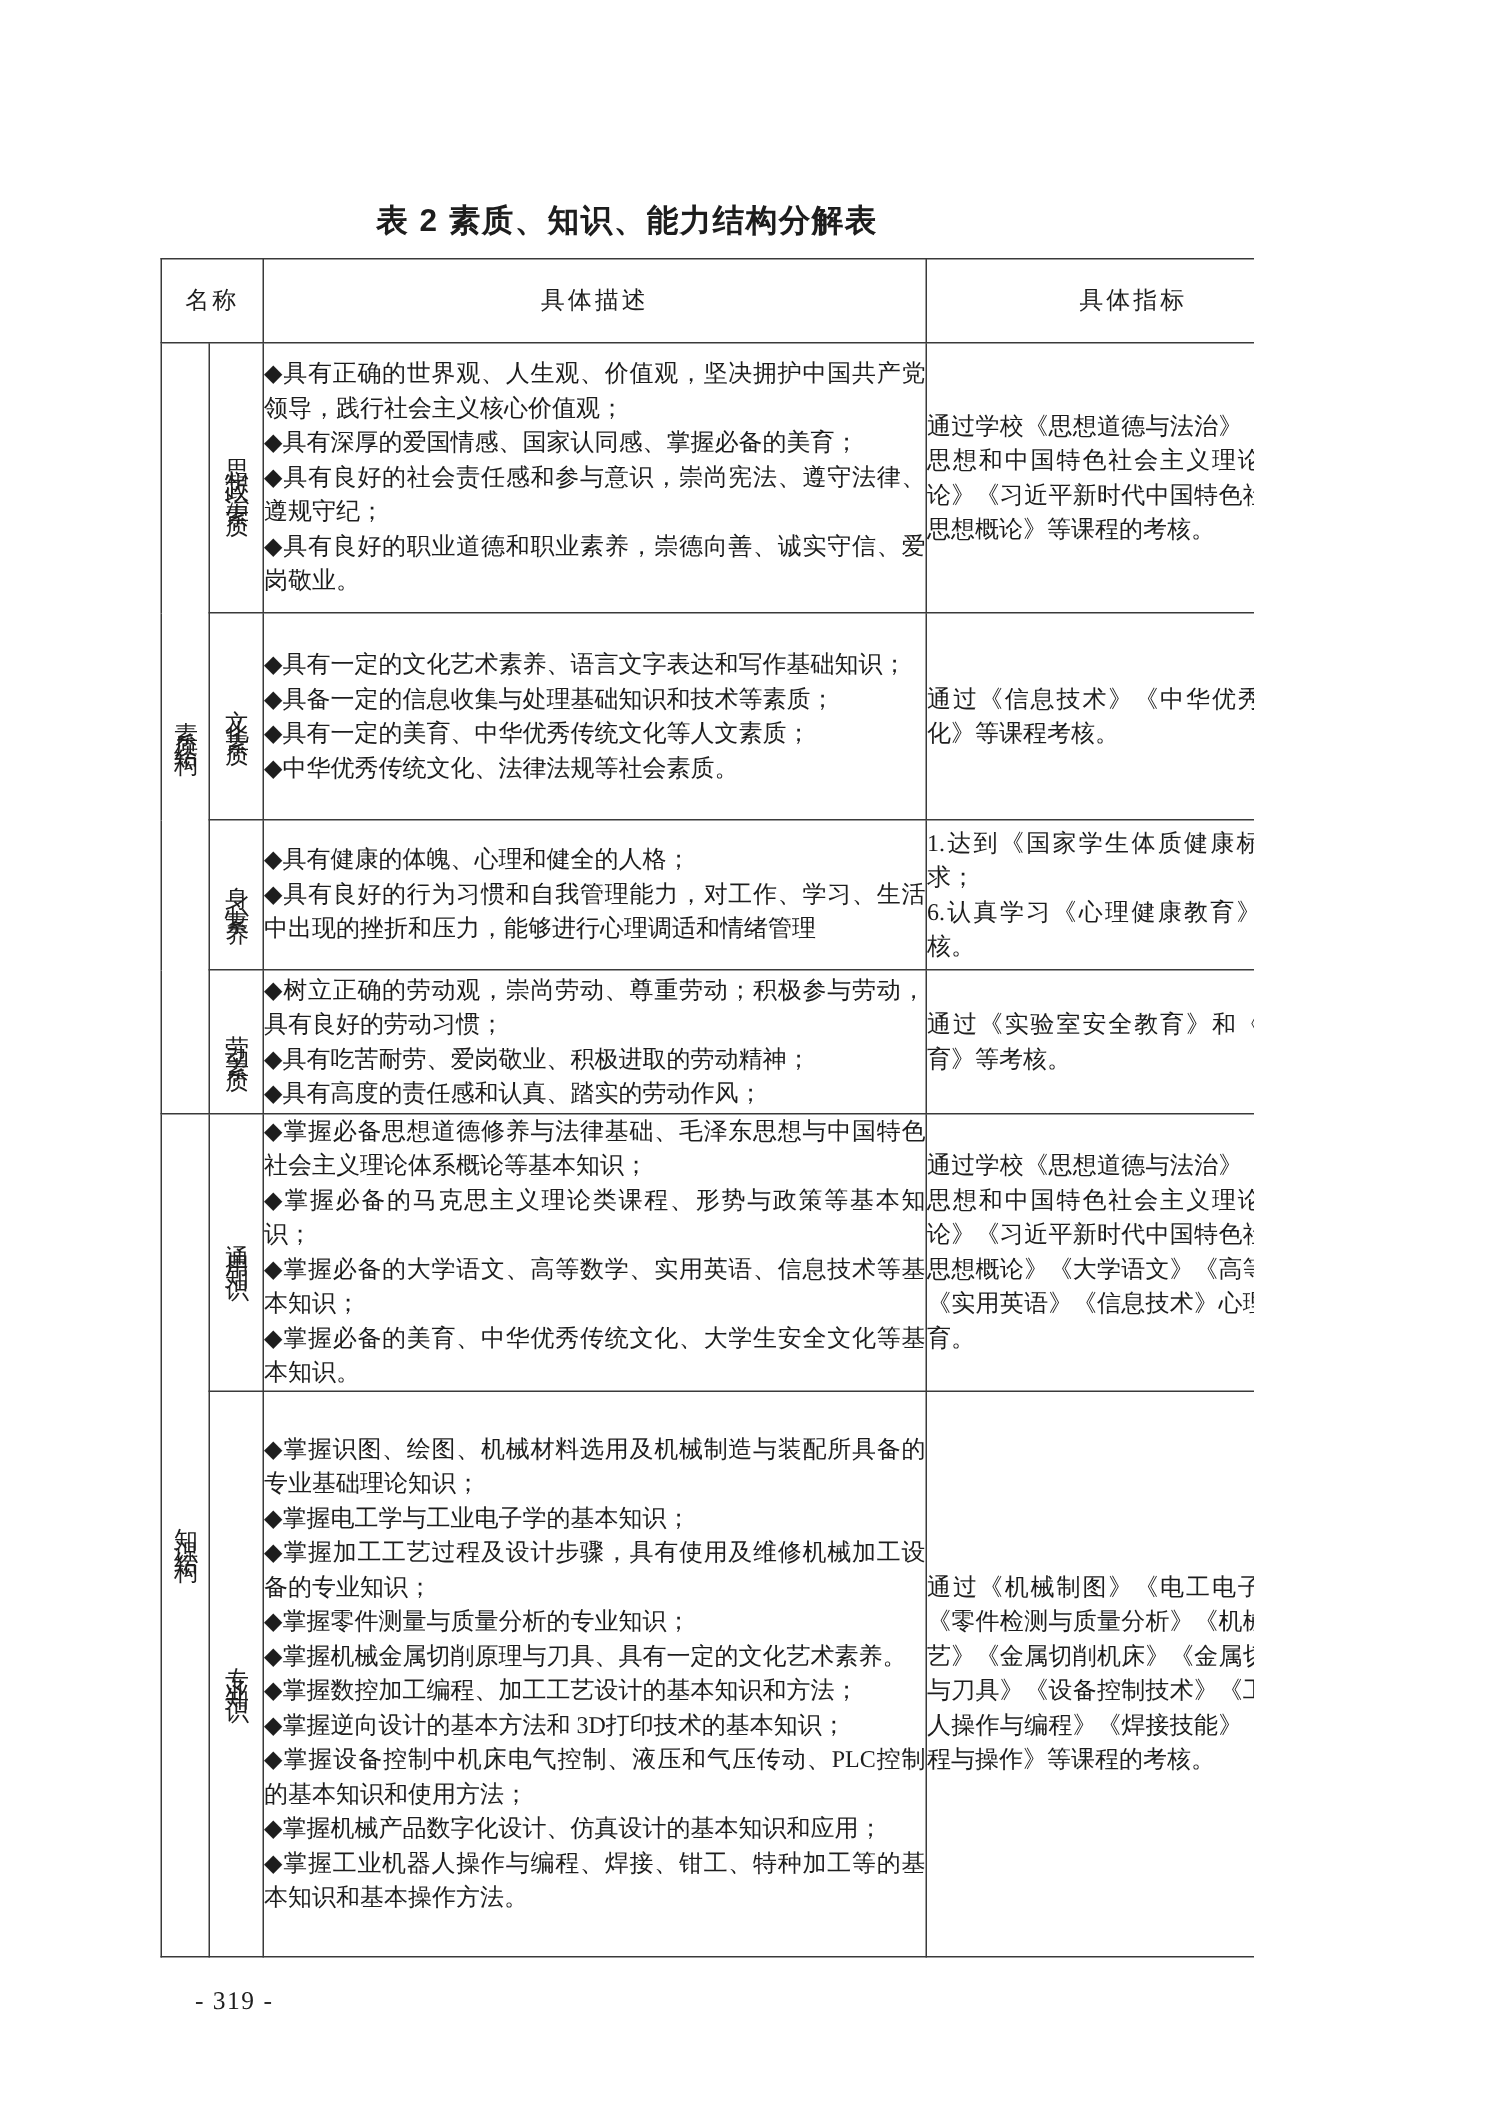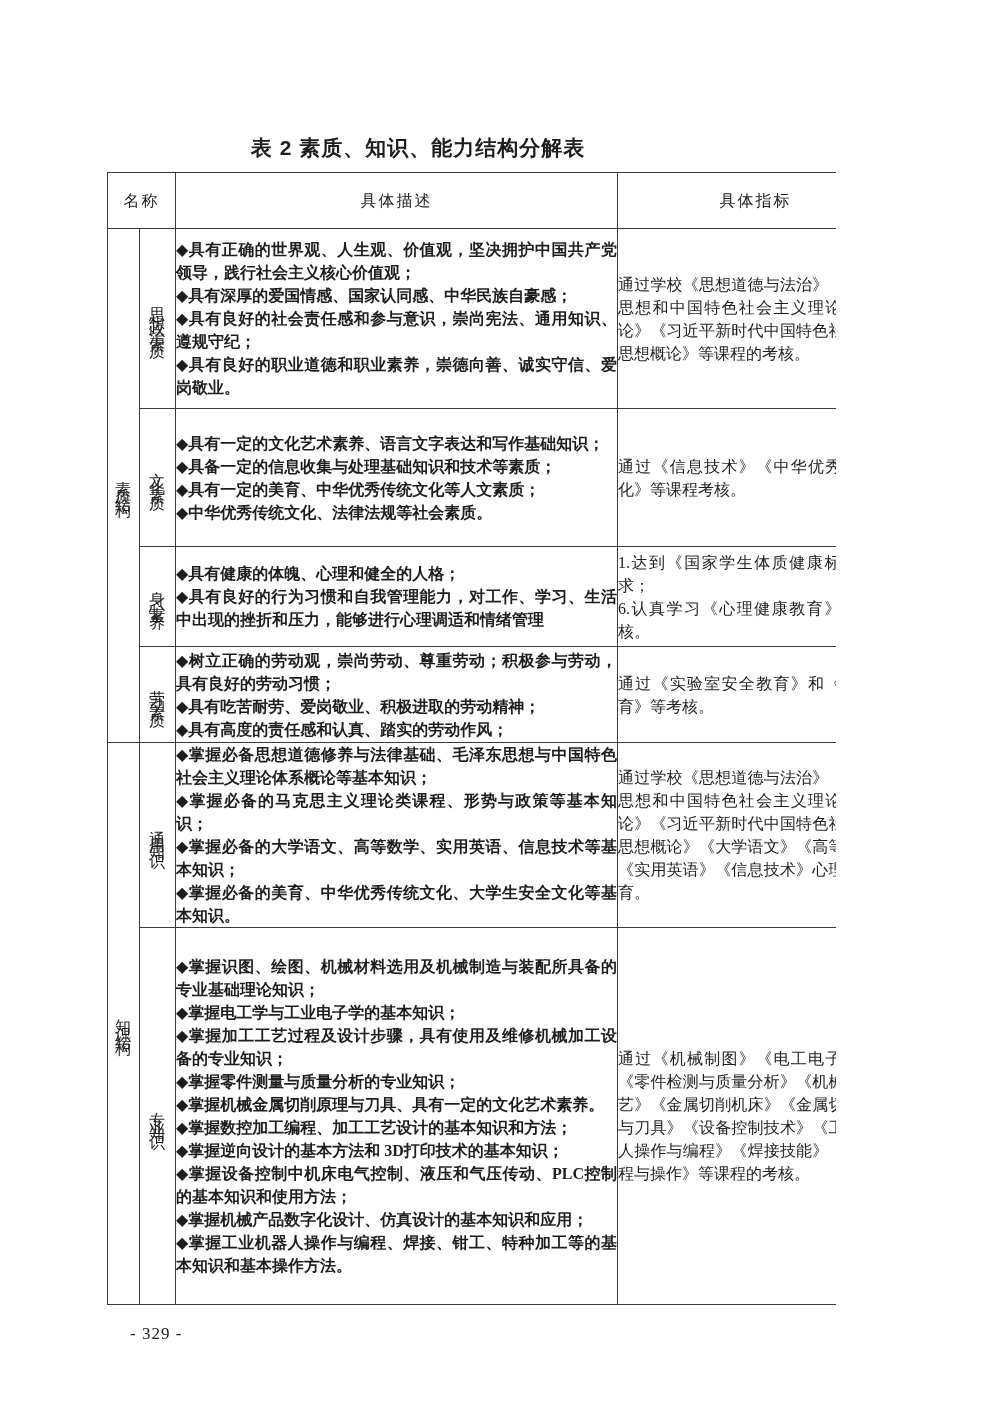--- a/index.html
+++ b/index.html
@@ -27,21 +27,21 @@
   tr.r3  {height:100px;}
   tr.r4  {height:96px;}
   tr.r5  {height:171px;}
   tr.r6  {height:377px;}
   td.hdr{text-align:center;font-size:17px;letter-spacing:2px;}
   td.vcell{text-align:center;}
   .vtext{
     writing-mode:vertical-lr;text-orientation:upright;
     display:inline-block;font-size:16px;letter-spacing:0.45em;
   }
-  td.desc{padding:5px 8px 5px 8px;text-align:justify;font-weight:bold;}
+  td.desc{padding:5px 8px 5px 8px;text-align:justify;}
   td.desc p{margin:0;}
   td.ind{padding:6px 10px;text-align:justify;}
   td.ind p{margin:0;}
   .page-number{
     margin:19px 0 0 130px;font-size:17px;letter-spacing:1px;
   }
 </style>
 </head>
 <body>
 
@@ -66,22 +66,22 @@
 
     <tr class="r1">
       <td rowspan="4" class="vcell">
         <span class="vtext">素质结构</span>
       </td>
       <td class="vcell">
         <span class="vtext">思想政治素质</span>
       </td>
       <td class="desc">
         <p>◆具有正确的世界观、人生观、价值观，坚决拥护中国共产党领导，践行社会主义核心价值观；</p>
-        <p>◆具有深厚的爱国情感、国家认同感、中华民族自豪感；</p>
-        <p>◆具有良好的社会责任感和参与意识，崇尚宪法、通用知识、遵规守纪；</p>
+        <p>◆具有深厚的爱国情感、国家认同感、掌握必备的美育；</p>
+        <p>◆具有良好的社会责任感和参与意识，崇尚宪法、遵守法律、遵规守纪；</p>
         <p>◆具有良好的职业道德和职业素养，崇德向善、诚实守信、爱岗敬业。</p>
       </td>
       <td class="ind">
         <p>通过学校《思想道德与法治》《毛泽东思想和中国特色社会主义理论体系概论》《习近平新时代中国特色社会主义思想概论》等课程的考核。</p>
       </td>
     </tr>
 
     <tr class="r2">
       <td class="vcell">
         <span class="vtext">文化素质</span>
@@ -159,15 +159,15 @@
         <p>◆掌握机械产品数字化设计、仿真设计的基本知识和应用；</p>
         <p>◆掌握工业机器人操作与编程、焊接、钳工、特种加工等的基本知识和基本操作方法。</p>
       </td>
       <td class="ind">
         <p>通过《机械制图》《电工电子技术》《零件检测与质量分析》《机械制造工艺》《金属切削机床》《金属切削原理与刀具》《设备控制技术》《工业机器人操作与编程》《焊接技能》《数控编程与操作》等课程的考核。</p>
       </td>
     </tr>
   </tbody>
     </table>
 
-  <div class="page-number">- 329 -</div>
+  <div class="page-number">- 319 -</div>
 
 </div>
 
 </body></html>

